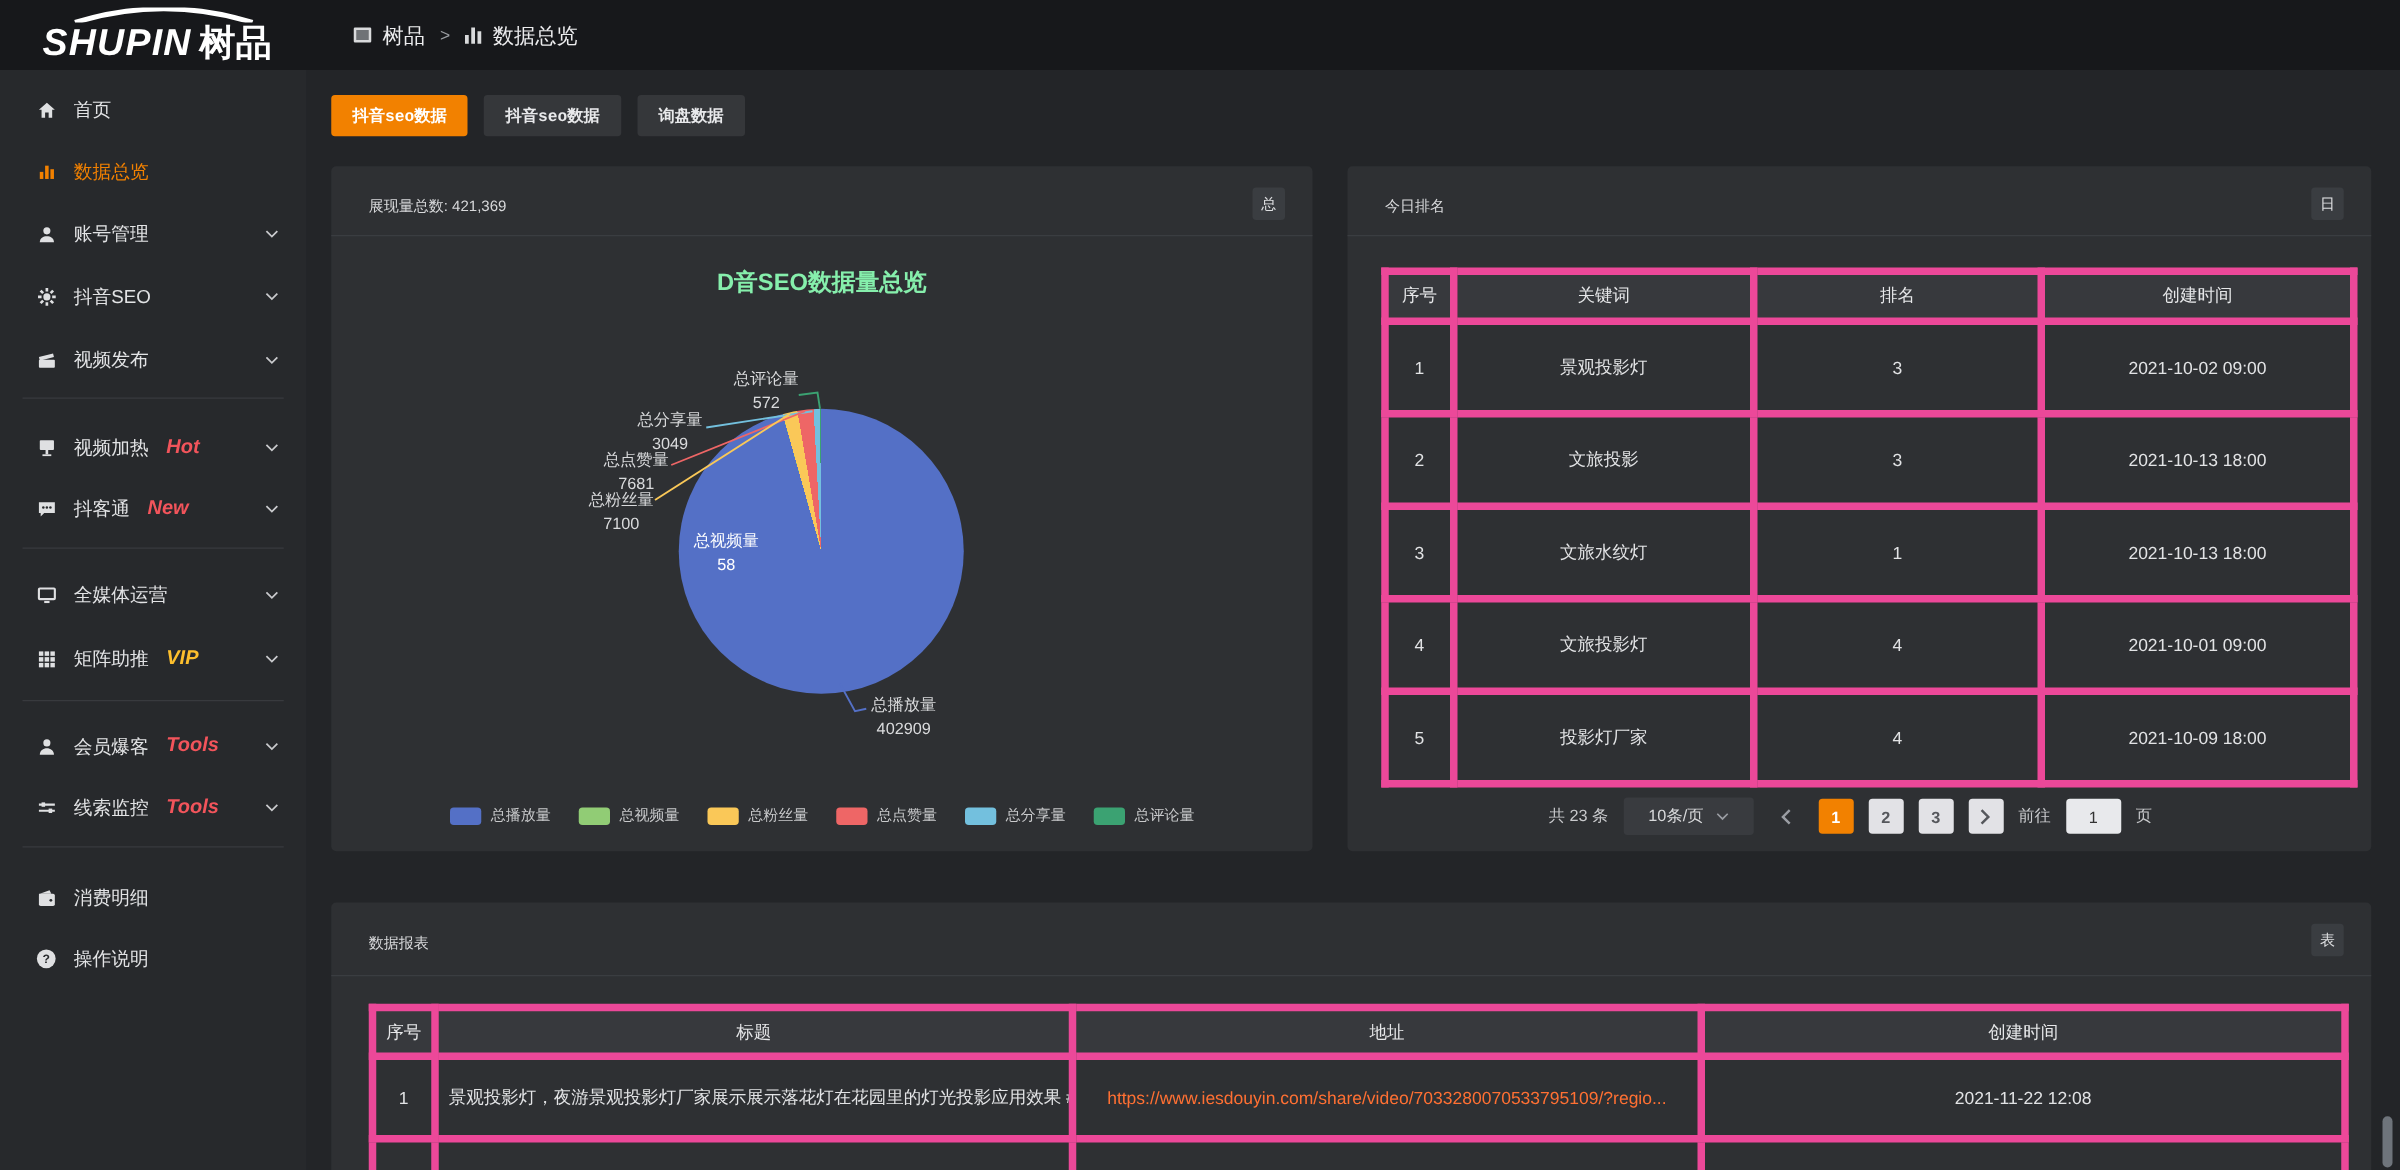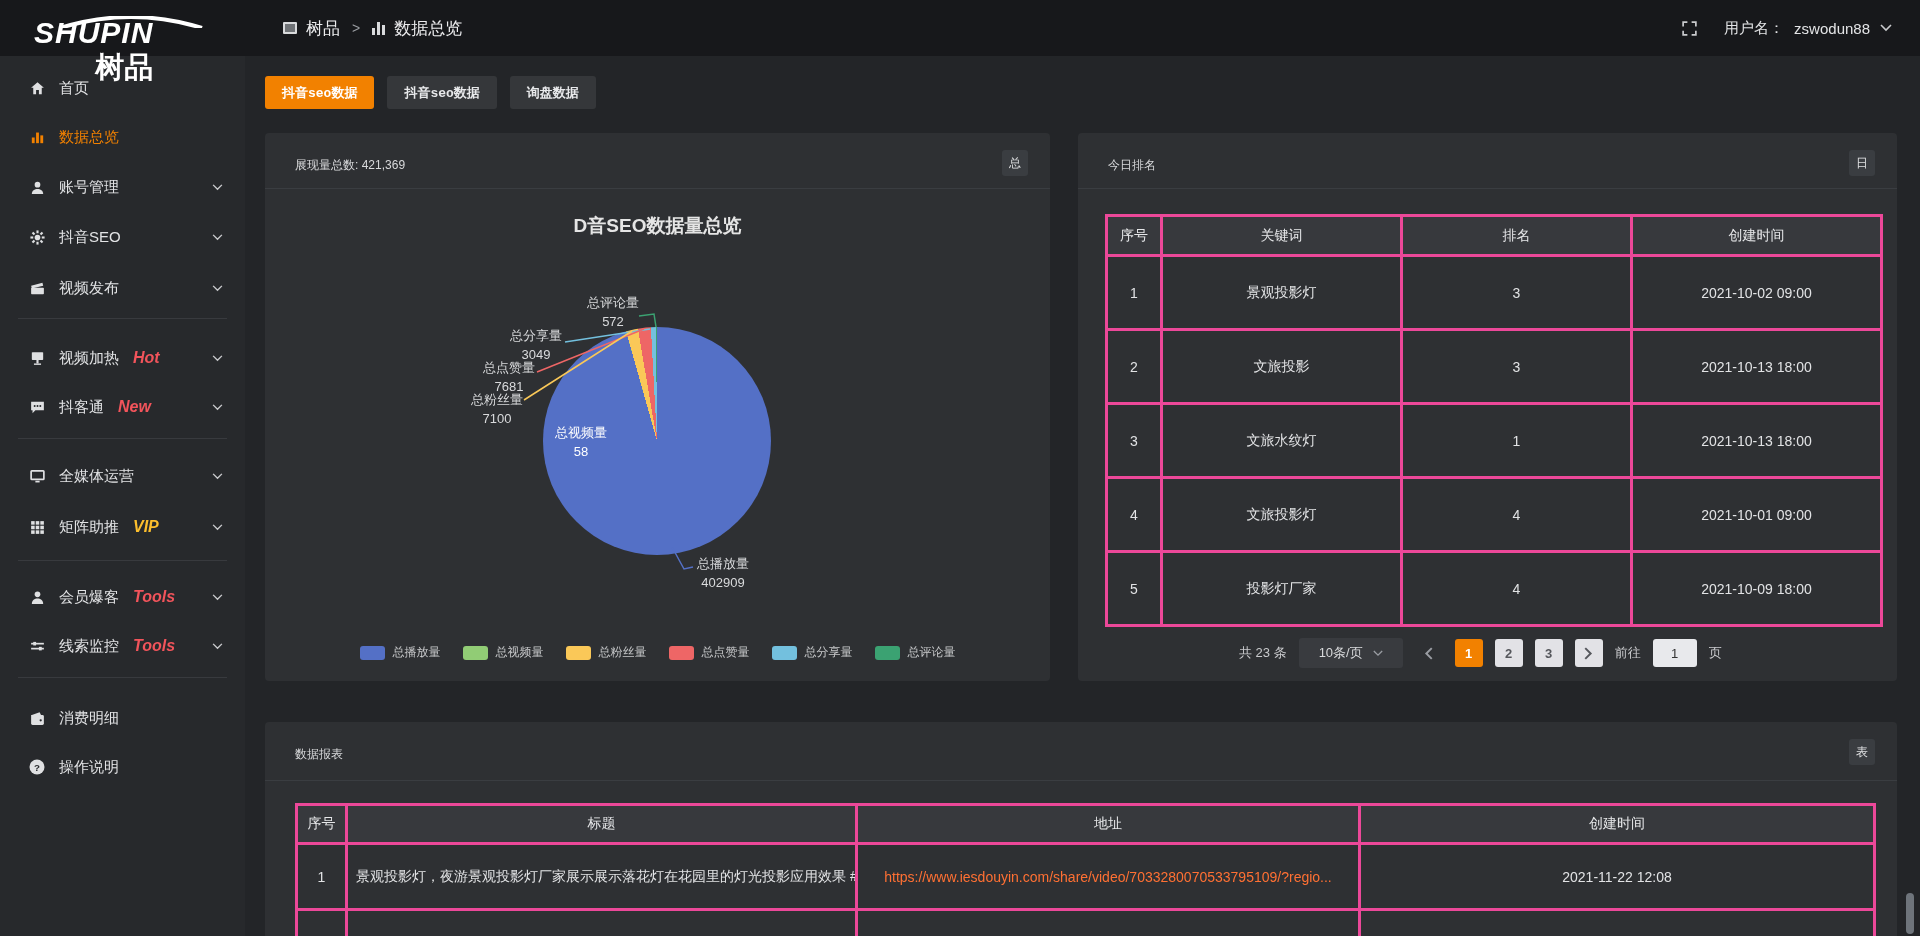--- a/index.html
+++ b/index.html
@@ -4,21 +4,21 @@
 <style>
   * { margin:0; padding:0; box-sizing:border-box; }
   html,body { width:1920px; height:936px; overflow:hidden; }
   body {
     font-family:"Liberation Sans","DejaVu Sans",sans-serif;
     background:#232528; color:#dcdee0; position:relative;
   }
 
   
   header { position:absolute; top:0; left:0; width:1920px; height:56px; background:#17181b; z-index:5; }
-  .logo { position:absolute; left:34px; top:16px; height:46px; display:flex; align-items:flex-end; cursor:pointer;flex-direction:column; }
+  .logo { position:absolute; left:34px; top:6px; height:46px; display:flex; align-items:flex-end; cursor:pointer; }
   .logo-arc { position:absolute; left:22px; top:0; }
   .logo-en { font-size:30px; font-weight:800; color:#fff; letter-spacing:1px; line-height:34px; font-style:italic; }
   .logo-cn { font-size:29px; font-weight:800; color:#fff; margin-left:6px; line-height:34px; }
   .breadcrumb { position:absolute; left:283px; top:0; height:56px; display:flex; align-items:center; gap:9px; font-size:17px; color:#ececee; }
   .bc-sep { color:#9a9da2; font-size:14px; margin:0 3px; }
   .bc-win { width:14px; height:12px; border:2px solid #d9dadc; background:#6f7276; border-radius:1px; }
   .mini-bars { display:flex; align-items:flex-end; gap:2px; height:13px; }
   .mini-bars i { width:3px; background:#d9dadc; display:block; }
   .header-right { position:absolute; right:28px; top:0; height:56px; display:flex; align-items:center; gap:10px; font-size:15px; color:#e3e4e6; }
   .fs-icon { margin-right:16px; cursor:pointer; }
@@ -42,33 +42,33 @@
   .panel { position:absolute; background:#2e3033; border-radius:4px; }
   .panel-title { position:absolute; left:30px; top:24px; font-size:12px; color:#d8d9db; }
   .panel-div { position:absolute; left:0; right:0; top:55px; height:1px; background:#3a3d41; }
   .corner-badge { position:absolute; right:22px; top:17px; width:26px; height:26px; background:#3a3d41; border-radius:3px; color:#dfe0e2; font-size:12px; display:flex; align-items:center; justify-content:center; cursor:pointer; }
 
   #chart-panel { left:265px; top:133px; width:785px; height:548px; }
   #ranking-panel { left:1078px; top:133px; width:819px; height:548px; }
   #report-panel { left:265px; top:722px; width:1632px; height:250px; }
 
   
-  .chart-title { position:absolute; left:0; width:785px; top:80px; text-align:center; font-size:19px; font-weight:bold; color:#e5e5e5; }
+  .chart-title { position:absolute; left:0; width:785px; top:80px; text-align:center; font-size:19px; font-weight:bold; color:#86efac; }
   #pie { position:absolute; left:278px; top:194px; width:228px; height:228px; border-radius:50%; }
   .pie-lines { position:absolute; left:0; top:0; pointer-events:none; }
   .pie-label { position:absolute; text-align:center; font-size:13px; line-height:19px; color:#d9dadc; transform:translateX(-50%); white-space:nowrap; }
   .pie-label span { display:block; }
   .pie-label.inside { color:#ffffff; }
   .legend { position:absolute; left:0; top:511px; width:785px; display:flex; justify-content:center; align-items:center; gap:22px; }
   .legend-item { display:flex; align-items:center; gap:8px; font-size:12px; color:#c8c9cb; cursor:pointer; }
   .legend-item .sw { width:25px; height:14px; border-radius:3px; display:block; }
 
   
   table { border-collapse:collapse; table-layout:fixed; font-size:14px; color:#e2e3e5; }
-  th,td { border:3px solid #ec4899; text-align:center; font-weight:normal; overflow:hidden; white-space:nowrap; }
+  th,td { border:6px solid #ec4899; text-align:center; font-weight:normal; overflow:hidden; white-space:nowrap; }
   thead th { background:#37393d; color:#e6e7e9; }
   #ranking-table { position:absolute; left:27px; top:81px; width:775px; }
   #ranking-table th { height:40px; }
   #ranking-table td { height:74px; }
   #report-table { position:absolute; left:30px; top:81px; width:1578px; }
   #report-table th { height:39px; }
   #report-table td { height:66px; }
   #report-table td.title-cell { text-align:left; padding:0 8px; }
   #report-table td.link-cell { color:var(--link); padding:0 10px; }
   #report-table tr.stub td { height:56px; border-bottom:none; }
@@ -100,30 +100,20 @@
     <span class="bc-win"></span>
     <span>树品</span>
     <span class="bc-sep">&gt;</span>
     <span class="mini-bars">
         <i style="height:7px"></i>
         <i style="height:13px"></i>
         <i style="height:10px"></i>
       </span>
     <span>数据总览</span>
   </div>
-  <div class="header-right">
-    <svg class="fs-icon" width="17" height="17" viewBox="0 0 24 24">
-      <path d="M3 9V3h6 M15 3h6v6 M21 15v6h-6 M9 21H3v-6" fill="none" stroke="#c9cacd" stroke-width="2.4"></path>
-    </svg>
-    <span>用户名：</span>
-    <span>zswodun88</span>
-    <svg width="12" height="8" viewBox="0 0 12 8">
-      <path d="M1 1l5 5 5-5" fill="none" stroke="#c9cacd" stroke-width="1.6"></path>
-    </svg>
-  </div>
 </header>
 
 <aside>
   <div class="side-item" style="top:15px">
     <span class="s-icon">
         <svg width="17" height="17" viewBox="0 0 24 24">
           <path d="M12 3l9 8h-3v9h-4v-6h-4v6H6v-9H3z" fill="currentColor"></path>
         </svg>
       </span>
     <span>首页</span>

